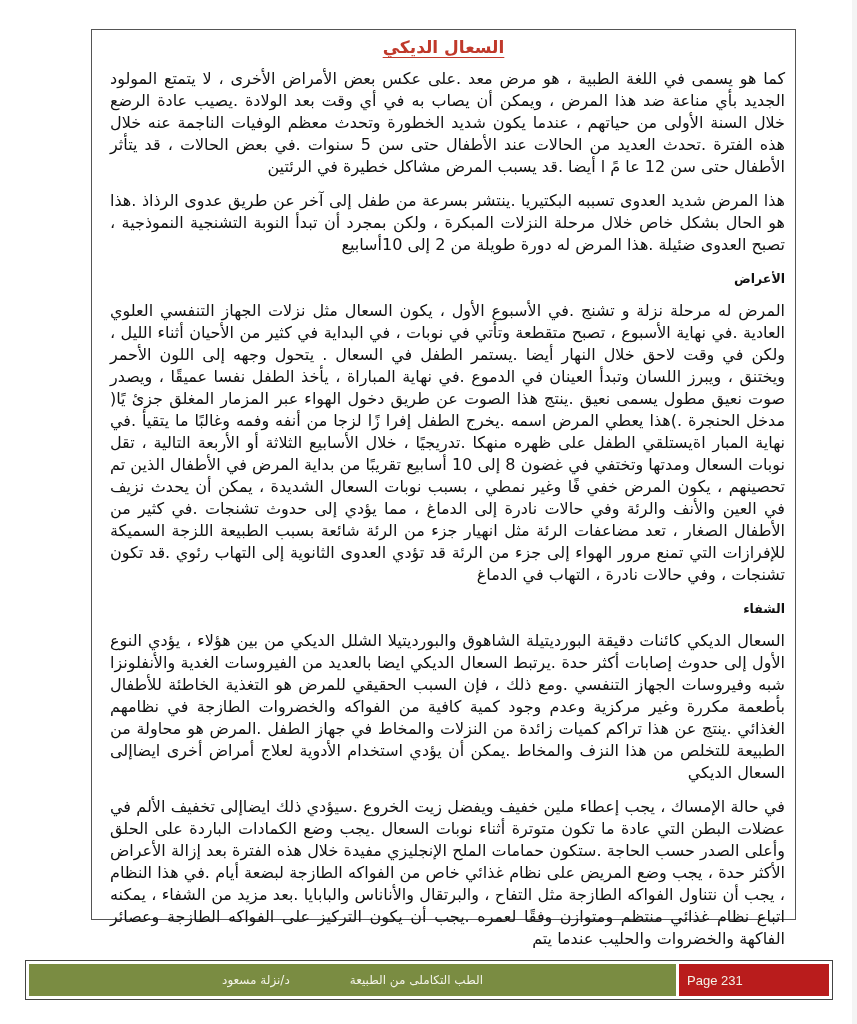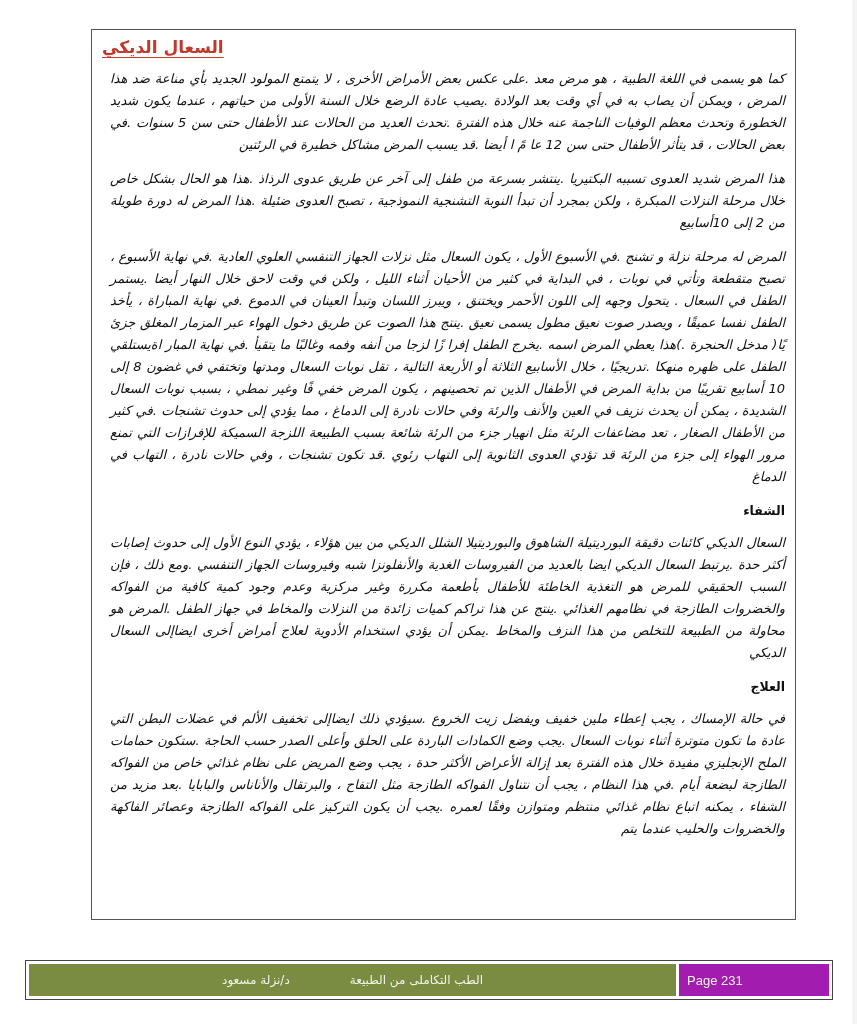--- a/index.html
+++ b/index.html
@@ -7,61 +7,60 @@
       width: 857px; height: 1024px; background: #ffffff; position: relative; overflow: hidden;
       font-family: "DejaVu Sans", "Liberation Sans", sans-serif;
     }
     .right-edge { position: absolute; left: 852px; top: 0; width: 5px; height: 1024px; background: #f4f4f4; }
     .content-box {
       position: absolute; left: 91px; top: 29px; width: 705px; height: 891px;
       border: 1px solid #555; box-sizing: border-box; background: #fff;
       direction: rtl; padding: 4px 10px 0 10px;
     }
     .title {
-      text-align: left; color: #c0392b; font-weight: bold; font-size: 17px;
+      text-align: center; color: #c0392b; font-weight: bold; font-size: 17px;
       text-decoration: underline; text-underline-offset: 4px; margin: 2px 0 10px 0; line-height: 22px;
     }
     .para {
-      font-size: 13px; line-height: 22px; text-align: justify; color: #111;
+      font-size: 16px; line-height: 22px; text-align: justify; color: #111;
       margin: 0 0 12px 8px;
-      font-style: italic;
     }
     .heading { font-size: 12.5px; font-weight: bold; color: #111; margin: 0 0 10px 0; line-height: 22px; }
     .footer {
       position: absolute; left: 25px; top: 960px; width: 808px; height: 40px;
       border: 1px solid #444; box-sizing: border-box; background: #fff; padding: 3px;
       display: flex; gap: 3px;
     }
     .footer-main {
       flex: 1; background: #7a8c42; display: flex; align-items: center; justify-content: center;
       color: #f3f3e8; font-size: 12px; letter-spacing: 3px; direction: rtl; gap: 60px;
     }
     .footer-page {
-      width: 150px; background: #a21caf; color: #f3f3e8; font-size: 13px;
+      width: 150px; background: #b91c1c; color: #f3f3e8; font-size: 13px;
       display: flex; align-items: center; padding-left: 8px; box-sizing: border-box;
       font-family: "Liberation Sans", sans-serif;
     }
   </style>
 </head>
 <body>
 
 <div class="right-edge"></div>
 
 <div class="content-box">
   <div class="title">السعال الديكي</div>
 
   <p class="para">كما هو يسمى في اللغة الطبية ، هو مرض معد .على عكس بعض الأمراض الأخرى ، لا يتمتع المولود الجديد بأي مناعة ضد هذا المرض ، ويمكن أن يصاب به في أي وقت بعد الولادة .يصيب عادة الرضع خلال السنة الأولى من حياتهم ، عندما يكون شديد الخطورة وتحدث معظم الوفيات الناجمة عنه خلال هذه الفترة .تحدث العديد من الحالات عند الأطفال حتى سن 5 سنوات .في بعض الحالات ، قد يتأثر الأطفال حتى سن 12 عا مً ا أيضا .قد يسبب المرض مشاكل خطيرة في الرئتين</p>
   <p class="para">هذا المرض شديد العدوى تسببه البكتيريا .ينتشر بسرعة من طفل إلى آخر عن طريق عدوى الرذاذ .هذا هو الحال بشكل خاص خلال مرحلة النزلات المبكرة ، ولكن بمجرد أن تبدأ النوبة التشنجية النموذجية ، تصبح العدوى ضئيلة .هذا المرض له دورة طويلة من 2 إلى 10أسابيع</p>
 
+  <div class="heading">الأعراض</div>
   <p class="para">المرض له مرحلة نزلة و تشنج .في الأسبوع الأول ، يكون السعال مثل نزلات الجهاز التنفسي العلوي العادية .في نهاية الأسبوع ، تصبح متقطعة وتأتي في نوبات ، في البداية في كثير من الأحيان أثناء الليل ، ولكن في وقت لاحق خلال النهار أيضا .يستمر الطفل في السعال . يتحول وجهه إلى اللون الأحمر ويختنق ، ويبرز اللسان وتبدأ العينان في الدموع .في نهاية المباراة ، يأخذ الطفل نفسا عميقًا ، ويصدر صوت نعيق مطول يسمى نعيق .ينتج هذا الصوت عن طريق دخول الهواء عبر المزمار المغلق جزئ يًا( مدخل الحنجرة .)هذا يعطي المرض اسمه .يخرج الطفل إفرا زًا لزجا من أنفه وفمه وغالبًا ما يتقيأ .في نهاية المبار اةيستلقي الطفل على ظهره منهكا .تدريجيًا ، خلال الأسابيع الثلاثة أو الأربعة التالية ، تقل نوبات السعال ومدتها وتختفي في غضون 8 إلى 10 أسابيع تقريبًا من بداية المرض في الأطفال الذين تم تحصينهم ، يكون المرض خفي فًا وغير نمطي ، بسبب نوبات السعال الشديدة ، يمكن أن يحدث نزيف في العين والأنف والرئة وفي حالات نادرة إلى الدماغ ، مما يؤدي إلى حدوث تشنجات .في كثير من الأطفال الصغار ، تعد مضاعفات الرئة مثل انهيار جزء من الرئة شائعة بسبب الطبيعة اللزجة السميكة للإفرازات التي تمنع مرور الهواء إلى جزء من الرئة قد تؤدي العدوى الثانوية إلى التهاب رئوي .قد تكون تشنجات ، وفي حالات نادرة ، التهاب في الدماغ</p>
 
   <div class="heading">الشفاء</div>
   <p class="para"> السعال الديكي كائنات دقيقة البورديتيلة الشاهوق والبورديتيلا الشلل الديكي من بين هؤلاء ، يؤدي النوع الأول إلى حدوث إصابات أكثر حدة .يرتبط السعال الديكي ايضا بالعديد من الفيروسات الغدية والأنفلونزا شبه وفيروسات الجهاز التنفسي .ومع ذلك ، فإن السبب الحقيقي للمرض هو التغذية الخاطئة للأطفال بأطعمة مكررة وغير مركزية وعدم وجود كمية كافية من الفواكه والخضروات الطازجة في نظامهم الغذائي .ينتج عن هذا تراكم كميات زائدة من النزلات والمخاط في جهاز الطفل .المرض هو محاولة من الطبيعة للتخلص من هذا النزف والمخاط .يمكن أن يؤدي استخدام الأدوية لعلاج أمراض أخرى ايضاإلى السعال الديكي</p>
 
-  <div class="heading">العلاج</div>
   <p class="para">في حالة الإمساك ، يجب إعطاء ملين خفيف ويفضل زيت الخروع .سيؤدي ذلك ايضاإلى تخفيف الألم في عضلات البطن التي عادة ما تكون متوترة أثناء نوبات السعال .يجب وضع الكمادات الباردة على الحلق وأعلى الصدر حسب الحاجة .ستكون حمامات الملح الإنجليزي مفيدة خلال هذه الفترة بعد إزالة الأعراض الأكثر حدة ، يجب وضع المريض على نظام غذائي خاص من الفواكه الطازجة لبضعة أيام .في هذا النظام ، يجب أن نتناول الفواكه الطازجة مثل التفاح ، والبرتقال والأناناس والبابايا .بعد مزيد من الشفاء ، يمكنه اتباع نظام غذائي منتظم ومتوازن وفقًا لعمره .يجب أن يكون التركيز على الفواكه الطازجة وعصائر الفاكهة والخضروات والحليب عندما يتم</p>
 </div>
 
 <div class="footer">
   <div class="footer-main">
     <span>الطب التكاملى من الطبيعة</span>
     <span>د/نزلة مسعود</span>
   </div>
   <div class="footer-page">Page 231</div>
 </div>

